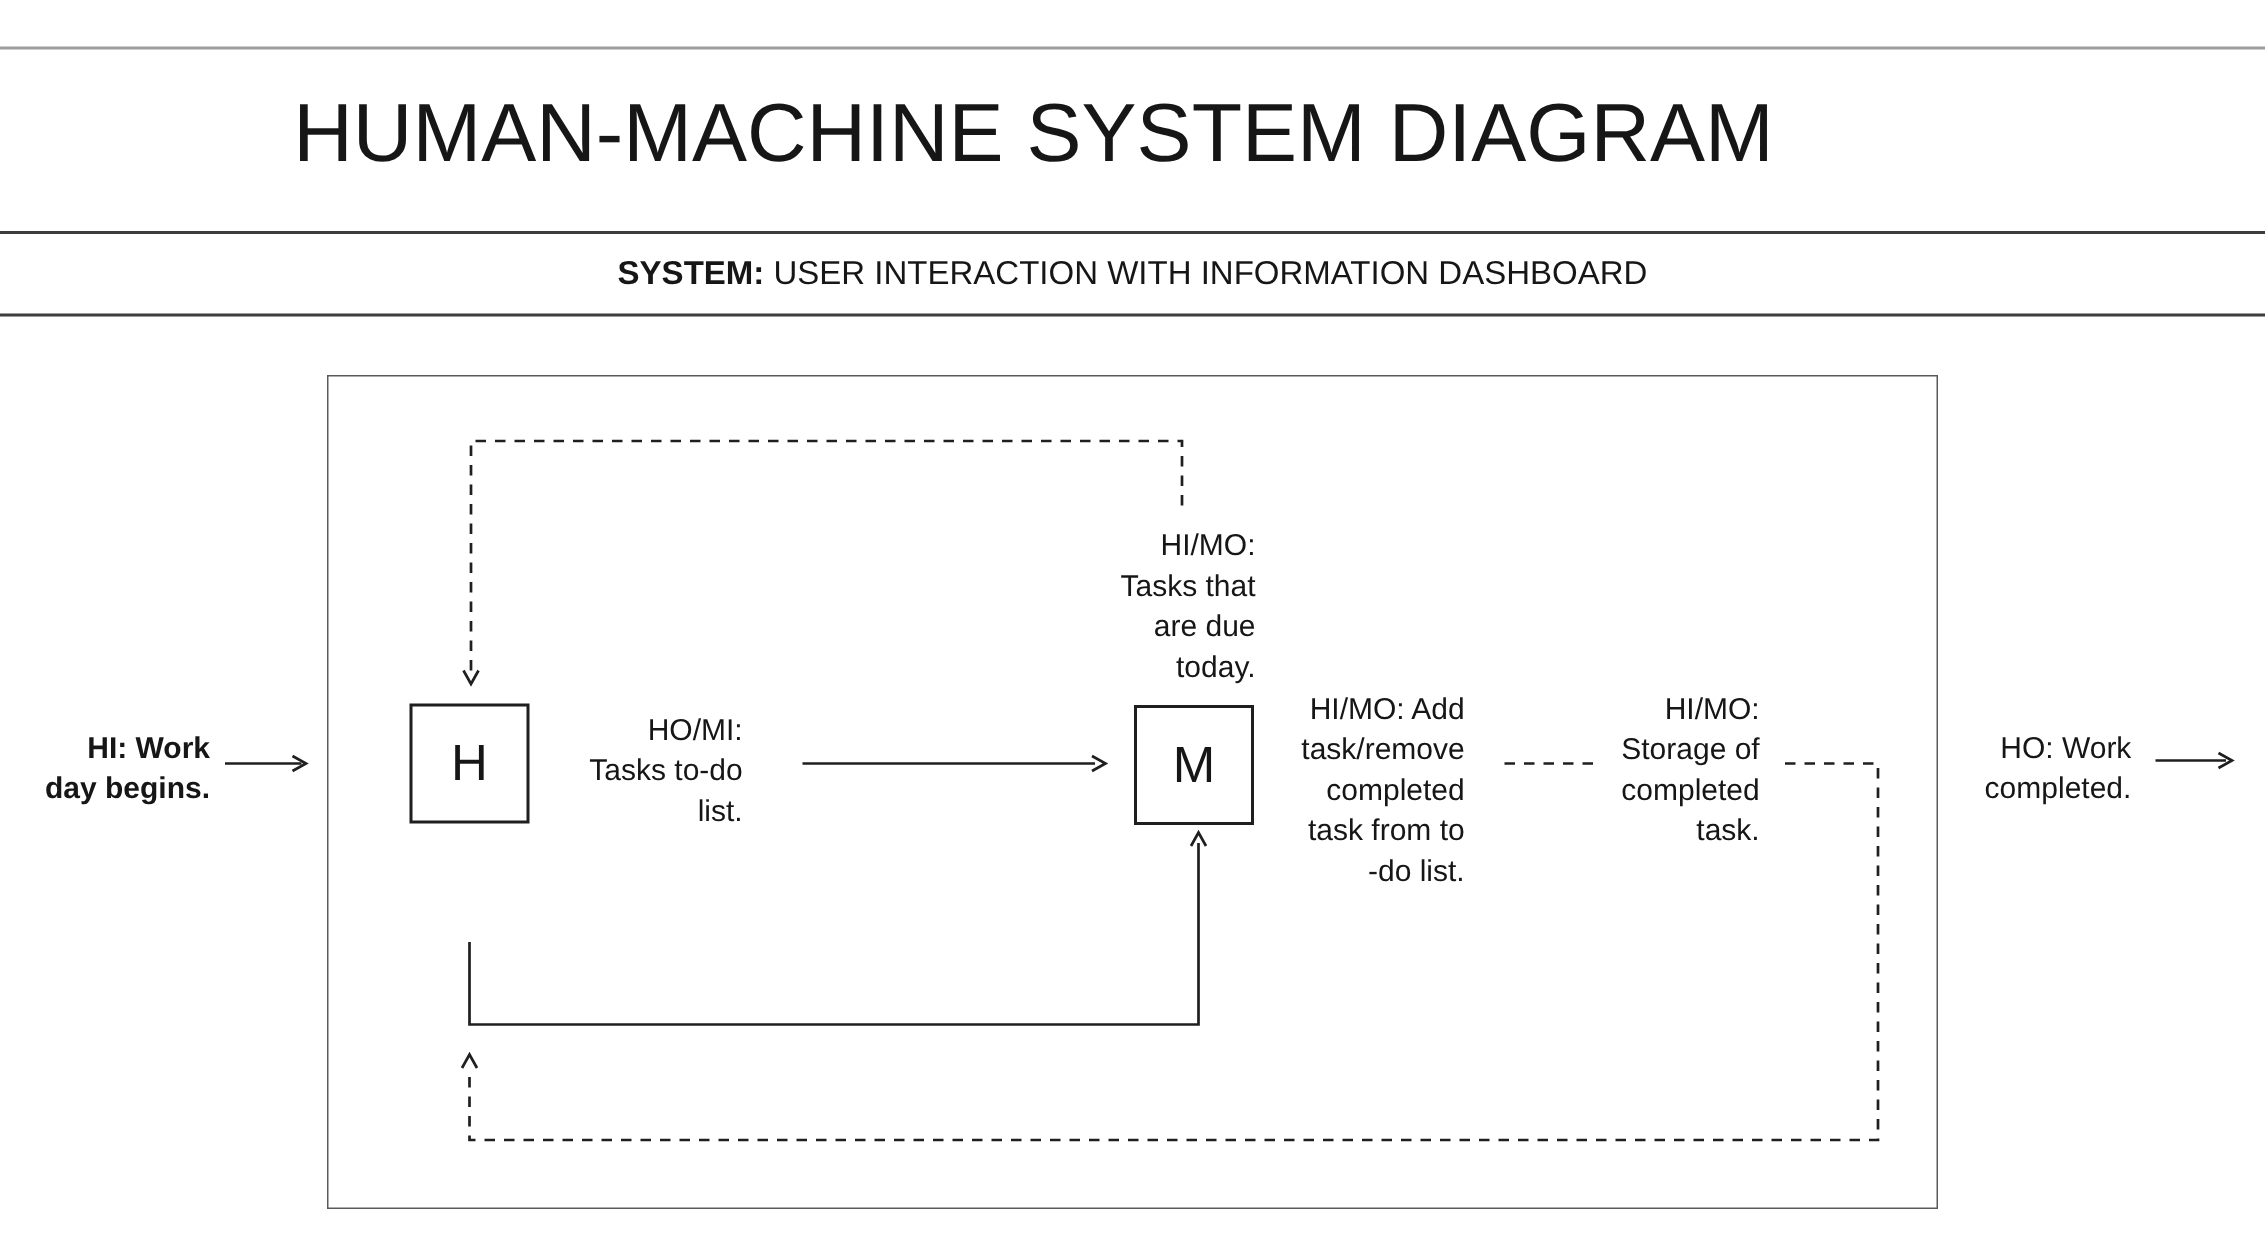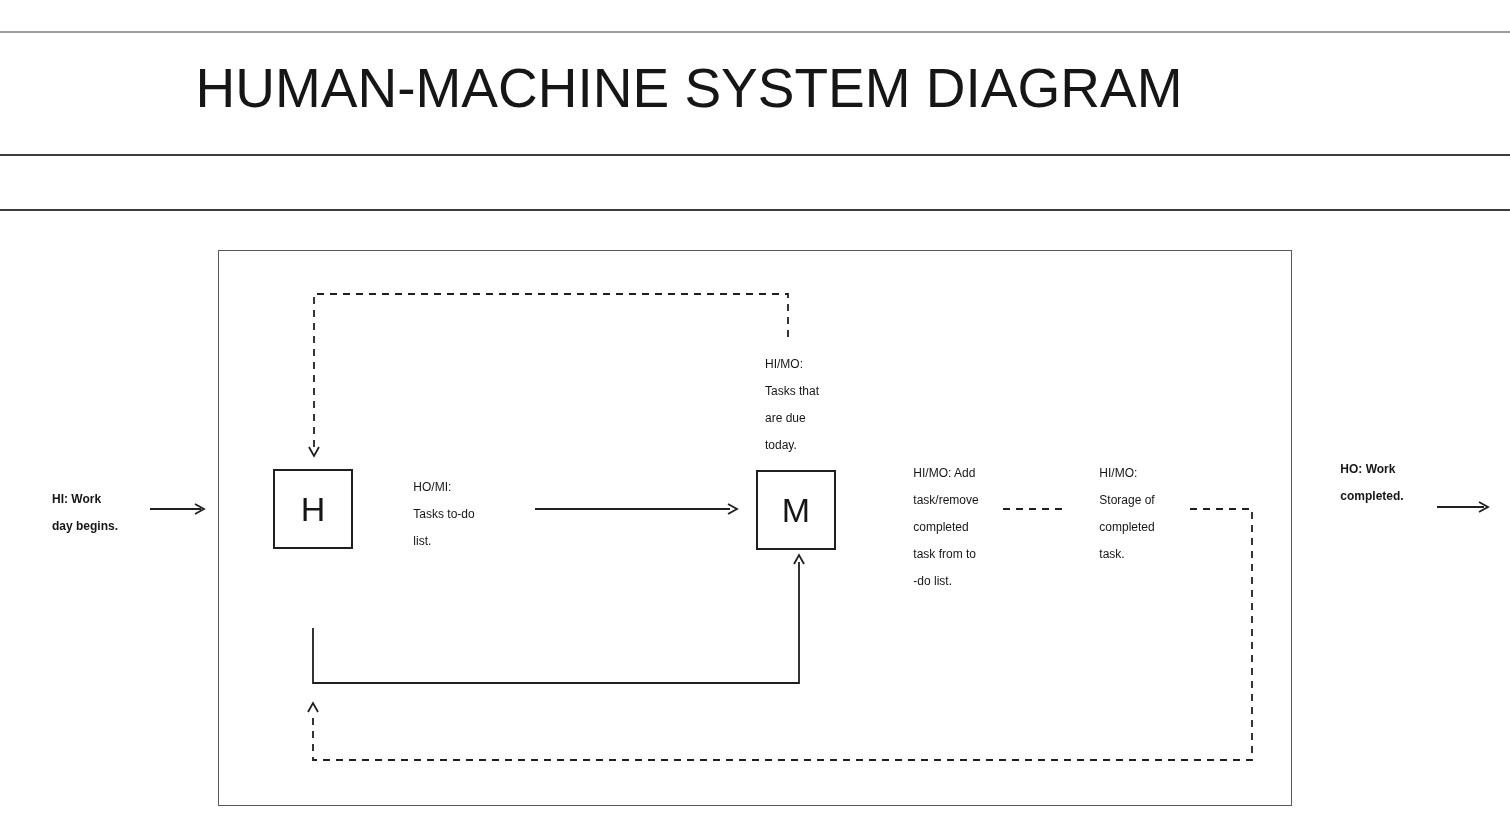--- a/index.html
+++ b/index.html
@@ -26,42 +26,43 @@
   .frame {
     position:absolute; left:218px; top:250px; width:1072px; height:554px;
     border:1px solid var(--frame-border-color,#5a5a5a); background:transparent;
   }
   .lines { position:absolute; left:0; top:0; width:1510px; height:834px; pointer-events:none; }
   .ln   { fill:none; stroke:var(--line-color,#1f1f1f); stroke-width:1.8px; }
   .dash { stroke-dasharray:7 6; }
   .head { fill:none; stroke:var(--line-color,#1f1f1f); stroke-width:1.8px; stroke-linejoin:miter; }
   .label {
     position:absolute; transform:translateX(-50%);
-    text-align:left; white-space:pre-line;
-    font-size:12px; line-height:27px;
+    text-align:right; white-space:pre-line;
+    font-size:20px; line-height:27px;
   }
   .node {
     position:absolute; border:2px solid var(--line-color,#1f1f1f); background:#fff;
     display:flex; align-items:center; justify-content:center;
     font-size:34px; font-weight:400;
   }
   .node-h { left:273px; top:469px; width:76px; height:76px; }
   .node-m { left:756px; top:470px; width:76px; height:76px; }
 </style>
 </head>
 <body>
 
 <div class="page">
 
   <div class="rule rule-top"></div>
 
   <div class="title">HUMAN-MACHINE SYSTEM DIAGRAM</div>
 
   <div class="rule rule-dark rule-mid"></div>
 
+  <div class="subtitle"><span class="b">SYSTEM:</span><span> USER INTERACTION WITH INFORMATION DASHBOARD</span></div>
 
   <div class="rule rule-dark rule-low"></div>
 
   <div class="frame"></div>
 
   <svg class="lines" viewBox="0 0 1510 834" xmlns="http://www.w3.org/2000/svg">
 
     <g>
       <path class="ln" d="M150 509 H201"></path>
       <path class="head" d="M195 504 L204 509 L195 514"></path>
@@ -108,27 +109,27 @@
   <div class="label" style="left:792px; top:351px;">HI/MO:
 Tasks that
 are due
 today.</div>
 
   <div class="node node-m">
       <span>M</span>
     </div>
 
 
-  <div class="label" style="left:946px; top:460px;">HI/MO: Add
+  <div class="label" style="left:922px; top:460px;">HI/MO: Add
 task/remove
 completed
 task from to
 -do list.</div>
 
   <div class="label" style="left:1127px; top:460px;">HI/MO:
 Storage of
 completed
 task.</div>
 
-  <div class="label" style="left:1372px; top:456px;font-weight:bold;">HO: Work
+  <div class="label" style="left:1372px; top:486px;">HO: Work
 completed.</div>
 
 </div>
 
 </body></html>

